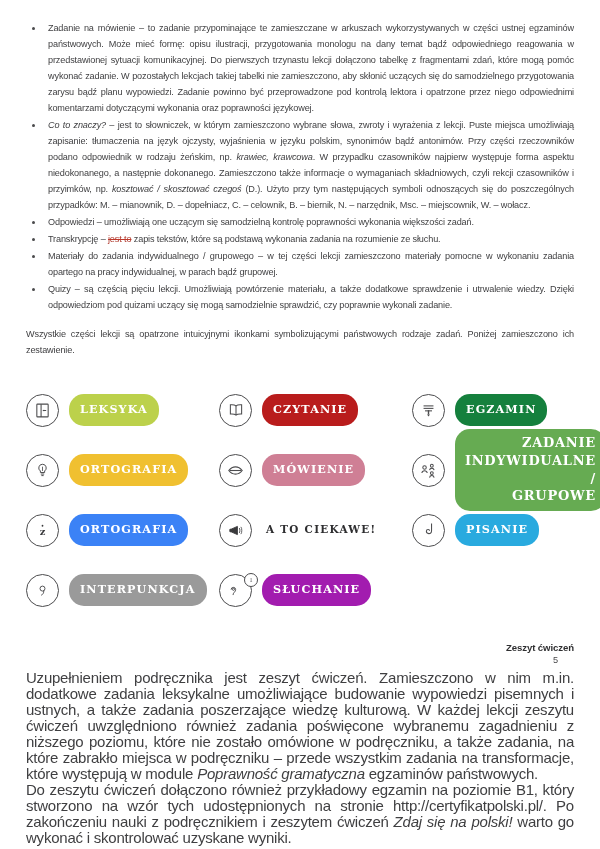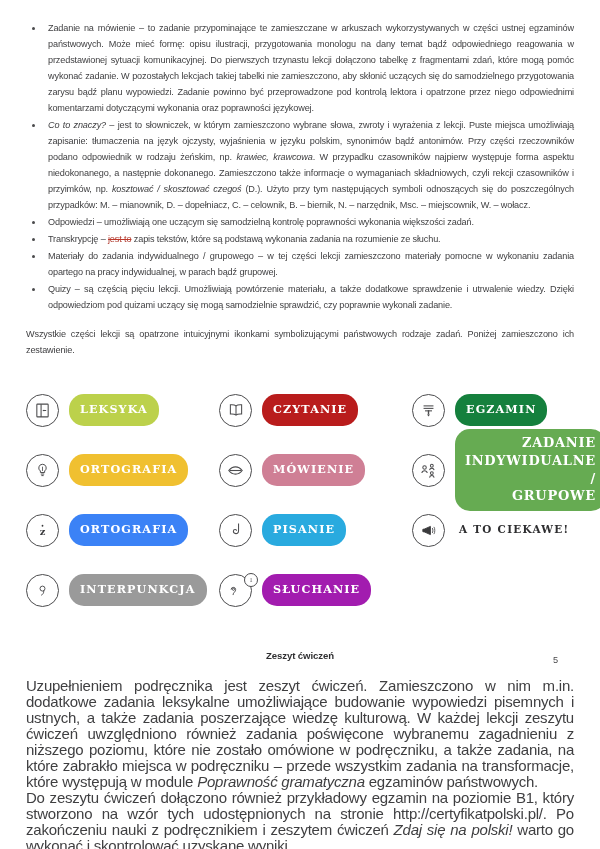--- a/index.html
+++ b/index.html
@@ -125,22 +125,22 @@
   .badge.plain {
     background: transparent !important;
     color: #2e2e30;
     font-size: 10.4px;
     letter-spacing: 1.3px;
     padding-left: 4px;
   }
 
   
   .section-title {
-    margin: 30px 0 0 0;
-    text-align: center;
+    margin: 22px 0 0 0;
+    text-align: right;
     font-size: 9.6px;
     font-weight: 700;
     color: #2f2f31;
     letter-spacing: -0.01em;
   }
   .zeszyt-body { margin-top: 17px; }
   .zeszyt-body p {
     margin: 0;
     font-size: 15px;
     line-height: 16.0px;
@@ -262,38 +262,38 @@
         <span class="glyph">
           <svg width="17" height="17" viewBox="0 0 24 24" fill="none" stroke="#3a3a3c">
             <circle cx="12" cy="5.3" r="1.25" fill="#3a3a3c" stroke="none"></circle>
             <text x="12" y="19" font-family="DejaVu Serif, serif" font-size="14" font-weight="700" fill="#3a3a3c" text-anchor="middle" stroke="none">z</text>
           </svg>
         </span>
         <span class="badge" style="background: #3b82f6; color: rgb(255, 255, 255);">ORTOGRAFIA</span>
       </div>
       <div class="legend-cell">
         <span class="glyph">
-          <svg width="18" height="18" viewBox="0 0 24 24" fill="none" stroke="#4c4c4e" stroke-width="1.4">
-            <path d="M15.4 3.4v9.1c0 2.6-1.6 4.3-3.7 4.3-1.9 0-3.2-1.3-3.2-3 0-1.5 1-2.6 2.4-2.6 1.1 0 1.9.7 1.9 1.7"></path>
-          </svg>
-        </span>
-        <span class="badge" style="background: rgb(41, 170, 223); color: rgb(255, 255, 255);">PISANIE</span>
-      </div>
-      <div class="legend-cell">
-        <span class="glyph">
           <svg width="17" height="17" viewBox="0 0 24 24" fill="none" stroke="#3a3a3c" stroke-width="1.3">
             <path d="M4 10.4v3.2l2.6.6 8.1 3.6V6.2L6.6 9.8 4 10.4z" fill="#3a3a3c"></path>
             <path d="M17.4 8.6c1 1 1 5.8 0 6.8" stroke-width="1.2"></path>
             <path d="M19.6 6.9c1.7 1.7 1.7 8.5 0 10.2" stroke-width="1.1"></path>
           </svg>
         </span>
         <span class="badge plain" style="background: transparent; color: rgb(46, 46, 48);">A TO CIEKAWE!</span>
       </div>
       <div class="legend-cell">
         <span class="glyph">
+          <svg width="18" height="18" viewBox="0 0 24 24" fill="none" stroke="#4c4c4e" stroke-width="1.4">
+            <path d="M15.4 3.4v9.1c0 2.6-1.6 4.3-3.7 4.3-1.9 0-3.2-1.3-3.2-3 0-1.5 1-2.6 2.4-2.6 1.1 0 1.9.7 1.9 1.7"></path>
+          </svg>
+        </span>
+        <span class="badge" style="background: rgb(41, 170, 223); color: rgb(255, 255, 255);">PISANIE</span>
+      </div>
+      <div class="legend-cell">
+        <span class="glyph">
           <svg width="17" height="17" viewBox="0 0 24 24" fill="none" stroke="#4c4c4e" stroke-width="1.35">
             <circle cx="12" cy="9.3" r="3.5"></circle>
             <path d="M13.8 12.1c.3 3.3-1.4 5.6-3.6 6.6"></path>
           </svg>
         </span>
         <span class="badge" style="background: rgb(154, 154, 154); color: rgb(255, 255, 255);">INTERPUNKCJA</span>
       </div>
       <div class="legend-cell">
         <span class="glyph">
           <svg width="17" height="17" viewBox="0 0 24 24" fill="none" stroke="#4c4c4e" stroke-width="1.35">

